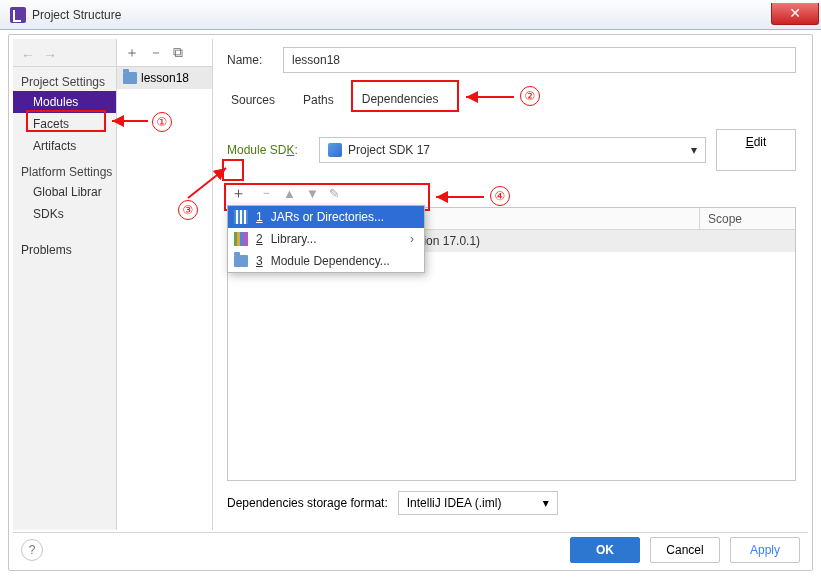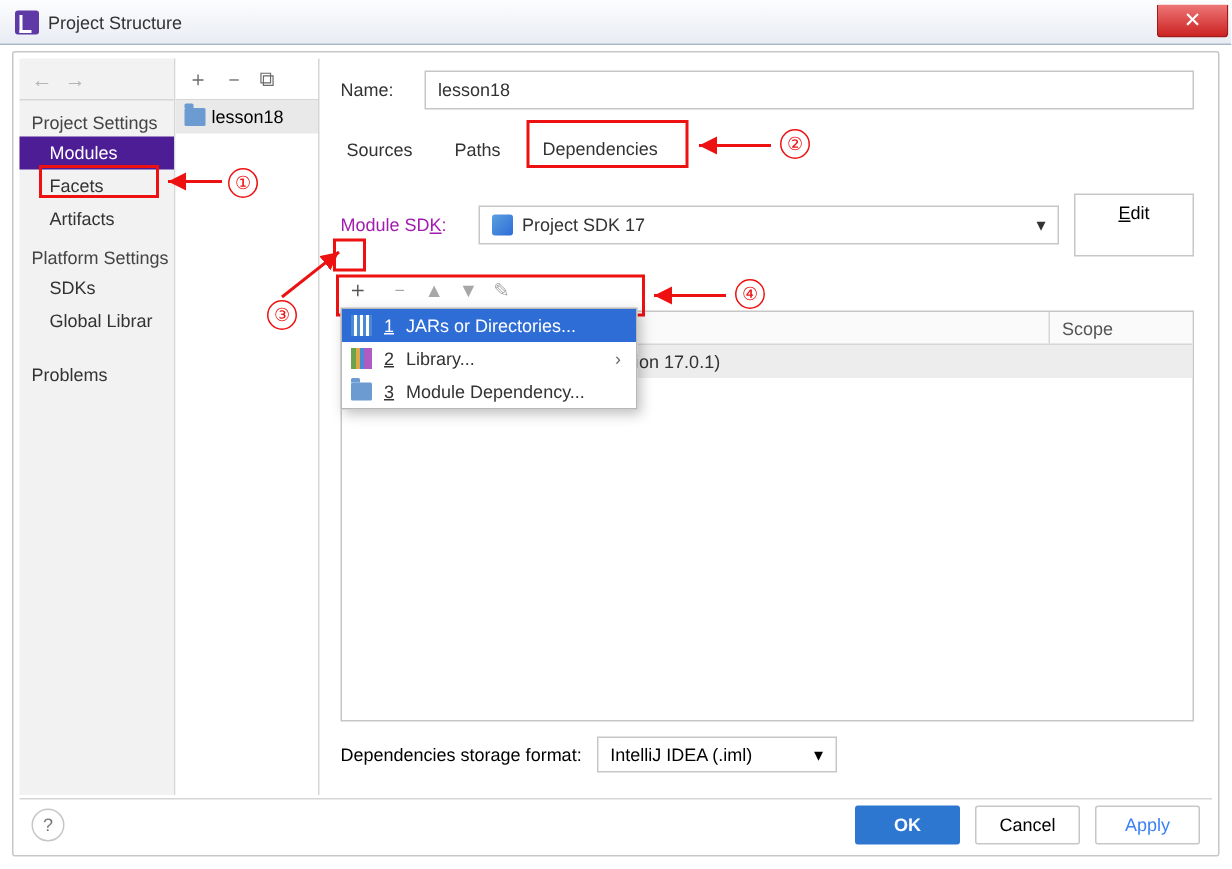--- a/index.html
+++ b/index.html
@@ -36,21 +36,21 @@
   .main { flex:1; padding: 8px 12px 8px 14px; position:relative; }
   .row { display:flex; align-items:center; margin-bottom:12px; }
   .lbl { width:56px; color:#333; }
   .name-input { flex:1; height:26px; border:1px solid #c7c7c7; padding:0 8px; color:#333; background:#fff; }
 
   .tabs { display:flex; align-items:center; height:30px; margin: 6px 0 14px 2px; gap:24px; position:relative;}
   .tab { color:#333; padding:4px 2px; }
   .tab.active { border-bottom:2px solid #5a5a5a; }
 
   .sdk-row { display:flex; align-items:center; gap:10px; margin-bottom:10px;}
-  .sdk-lbl { width:82px; text-decoration: none; color:#a21caf; }
+  .sdk-lbl { width:82px; text-decoration: none; color:#4d7c0f; }
   .sdk-lbl u{text-decoration:underline;}
   .combo { flex:1; height:26px; border:1px solid #c7c7c7; display:flex; align-items:center; padding:0 8px; color:#333; justify-content:space-between;}
   .combo .ic{width:14px;height:14px;background:linear-gradient(135deg,#5aa0e0,#2e6cd6);border-radius:2px;margin-right:6px;}
   .combo .left{display:flex;align-items:center;}
   .edit-btn { width:80px; height:42px; border:1px solid #c7c7c7; background:#fff; text-align:center; line-height:24px;}
 
   
   .dep-tb { display:flex; align-items:center; gap:10px; height:24px; margin:4px 0 2px 0; color:#a7a7a7;}
   .dep-tb .plus{ color:#555; font-size:15px; padding:0 4px;}
   .dep-tb span{font-size:13px;}
@@ -112,22 +112,22 @@
     <div class="nav">
       <div class="nav-toolbar">
         <span class="nav-arrow">←</span>
         <span class="nav-arrow">→</span>
       </div>
       <div class="nav-section">Project Settings</div>
       <div class="nav-item selected">Modules</div>
       <div class="nav-item">Facets</div>
       <div class="nav-item">Artifacts</div>
       <div class="nav-section">Platform Settings</div>
+      <div class="nav-item">Global Librar</div>
       <div class="nav-item">SDKs</div>
-      <div class="nav-item">Global Librar</div>
       <div style="height:14px"></div>
       <div class="nav-item" style="padding-left:8px">Problems</div>
     </div>
 
     <div class="modlist">
       <div class="mod-toolbar">
         <span>＋</span>
         <span>－</span>
         <span>⧉</span>
       </div>

